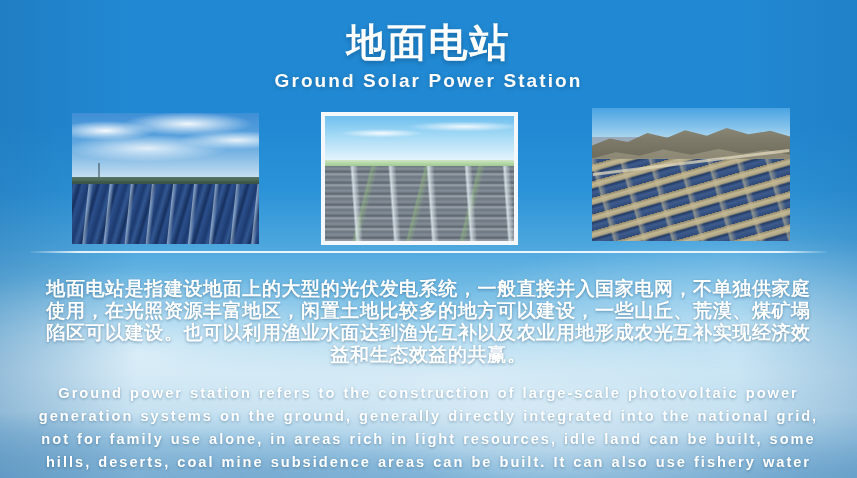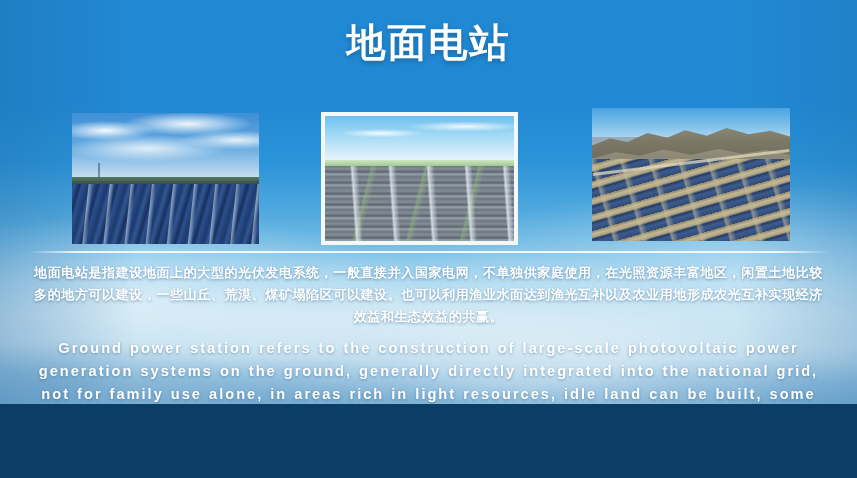--- a/index.html
+++ b/index.html
@@ -3,21 +3,21 @@
 <meta charset="utf-8">
 <style>
   html, body {
     margin: 0;
     padding: 0;
     background: #0b3d66;
   }
   #stage {
     position: relative;
     width: 857px;
-    height: 404px;
+    height: 478px;
     overflow: hidden;
     font-family: "Liberation Sans", "DejaVu Sans", sans-serif;
     
     background:
       linear-gradient(180deg,
         #2189d3 0%,
         #2189d3 26%,
         #2b93d8 40%,
         #4fa8de 52%,
         #79bfe6 62%,
@@ -228,23 +228,23 @@
 
   
   .copy {
     position: absolute;
     left: 28px;
     top: 262px;
     width: 801px;
     text-align: center;
   }
   .para-cn {
-    margin: 0;
+    margin: 16px;
     color: #ffffff;
-    font-size: 13px;
+    font-size: 19px;
     font-weight: bold;
     line-height: 22px;
     letter-spacing: 0.6px;
     text-shadow: 0 1px 3px rgba(10,60,105,0.45);
   }
   .para-en {
     margin: 9px 0 0 0;
     color: #ffffff;
     font-size: 14.6px;
     font-weight: bold;
@@ -258,20 +258,21 @@
 <body>
 
 <div id="stage">
 
   <div class="sky-layer clouds-a"></div>
   <div class="sky-layer clouds-b"></div>
   <div class="sky-layer vignette-left"></div>
 
   <div class="header">
     <h1 class="title-cn">地面电站</h1>
+    <h2 class="title-en">Ground Solar Power Station</h2>
   </div>
 
   <div class="photos">
 
     <div class="photo p1">
       <div class="scene">
         <div class="sky"></div>
         <div class="pylon"></div>
         <div class="treeline"></div>
         <div class="field"></div>

